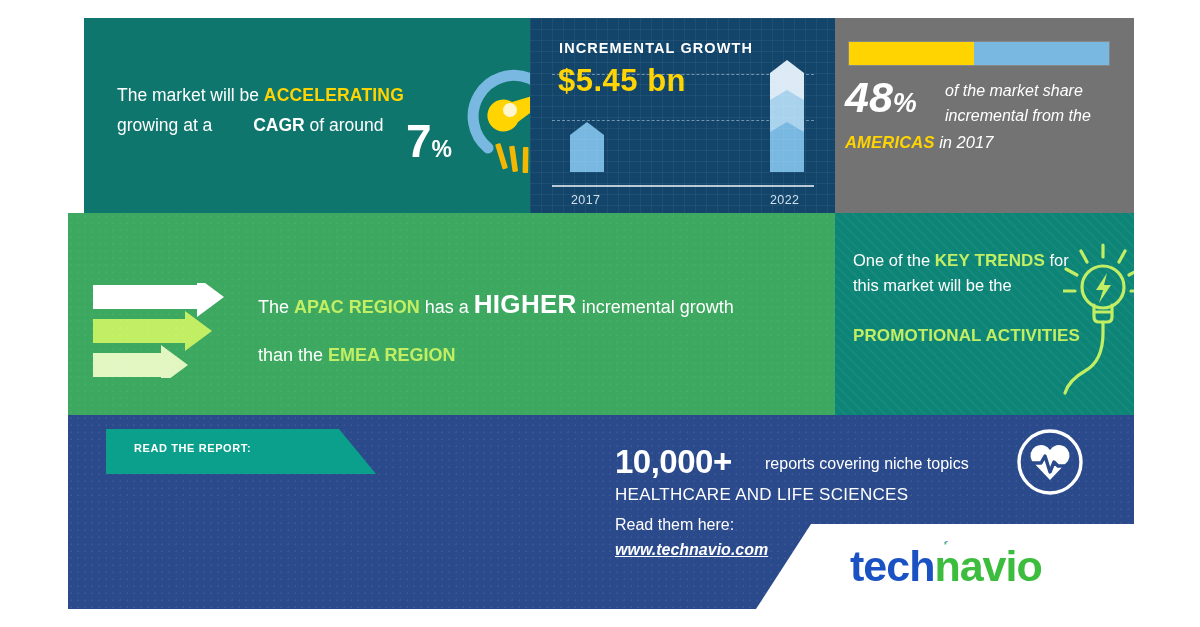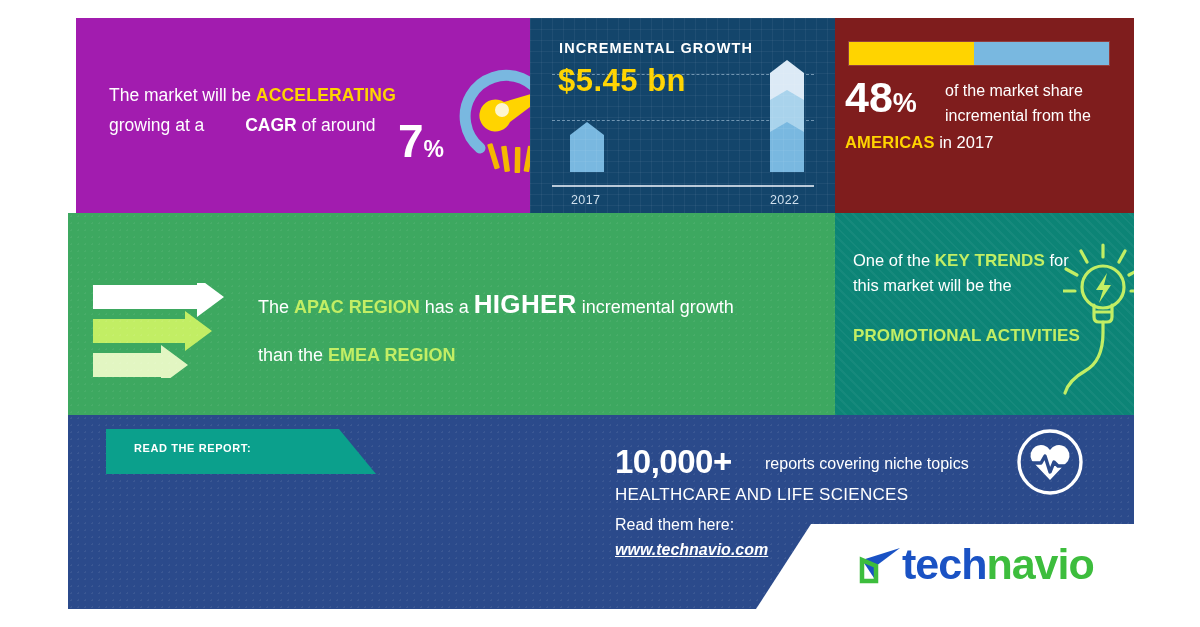--- a/index.html
+++ b/index.html
@@ -2,27 +2,27 @@
 <html><head>
 <meta charset="utf-8">
 <style>
   html,body{margin:0;padding:0;background:#ffffff;}
   body{width:1200px;height:627px;font-family:"Liberation Sans",sans-serif;overflow:hidden;}
 
   #infographic{position:absolute;left:68px;top:18px;width:1066px;height:591px;overflow:hidden;}
 
   
   .row1{position:absolute;left:0;top:0;width:1066px;height:195px;}
-  .panel-cagr{position:absolute;left:8px;top:0;width:462px;height:195px;background:#a21caf;}
+  .panel-cagr{position:absolute;left:16px;top:0;width:462px;height:195px;background:#0f766e;}
   .panel-growth{position:absolute;left:462px;top:0;width:305px;height:195px;background:#13456b;}
   .panel-growth:after{content:"";position:absolute;inset:0;
     background-image:linear-gradient(to right,rgba(255,255,255,.05) 1px,transparent 1px),
                      linear-gradient(to bottom,rgba(255,255,255,.05) 1px,transparent 1px);
     background-size:11px 11px;pointer-events:none;}
-  .panel-share{position:absolute;left:767px;top:0;width:299px;height:195px;background:#7f1d1d;}
+  .panel-share{position:absolute;left:767px;top:0;width:299px;height:195px;background:#737373;font-style:italic;}
 
   .cagr-text{position:absolute;left:33px;top:62px;width:300px;color:#fff;font-size:17.5px;line-height:30px;}
   .cagr-text b{font-weight:bold;margin-left:36px;}
   .hl-yellow{color:#ffd400;font-weight:bold;letter-spacing:.2px;}
   .cagr-num{position:absolute;left:322px;top:100px;color:#fff;font-size:46px;font-weight:bold;line-height:1;}
   .cagr-pct{font-size:23px;font-weight:bold;}
 
   .gauge{position:absolute;left:382px;top:34px;width:110px;height:125px;}
 
   .growth-title{position:absolute;left:29px;top:22px;color:#fff;font-size:14.5px;font-weight:bold;letter-spacing:1.1px;}
@@ -77,21 +77,21 @@
   .whitewedge{position:absolute;left:688px;top:109px;width:378px;height:85px;background:#fff;
     clip-path:polygon(55px 0,378px 0,378px 85px,0 85px);z-index:1;}
 
   .count{position:absolute;left:547px;top:28px;color:#fff;font-size:33px;font-weight:bold;letter-spacing:-.5px;}
   .count-sub{position:absolute;left:697px;top:40px;color:#fff;font-size:16px;}
   .category{position:absolute;left:547px;top:70px;color:#fff;font-size:17px;letter-spacing:.3px;}
   .readhere{position:absolute;left:547px;top:101px;color:#fff;font-size:16px;}
   .weblink{position:absolute;left:547px;top:126px;color:#fff;font-size:16px;font-style:italic;
     text-decoration:underline;font-weight:bold;}
   .pulse-icon{position:absolute;left:946px;top:11px;width:72px;height:72px;z-index:4;}
-  .logo{position:absolute;left:782px;top:125px;height:48px;z-index:4;display:flex;align-items:center;}
+  .logo{position:absolute;left:782px;top:125px;height:48px;z-index:4;display:flex;align-items:center;flex-direction:column;}
   .logo .word{font-size:43px;font-weight:bold;letter-spacing:-1px;line-height:1;}
   .logo .tech{color:#1a52c4;}
   .logo .navio{color:#3dbd3d;}
 </style>
 </head>
 <body>
 
 <div id="infographic">
 
   <div class="row1">

